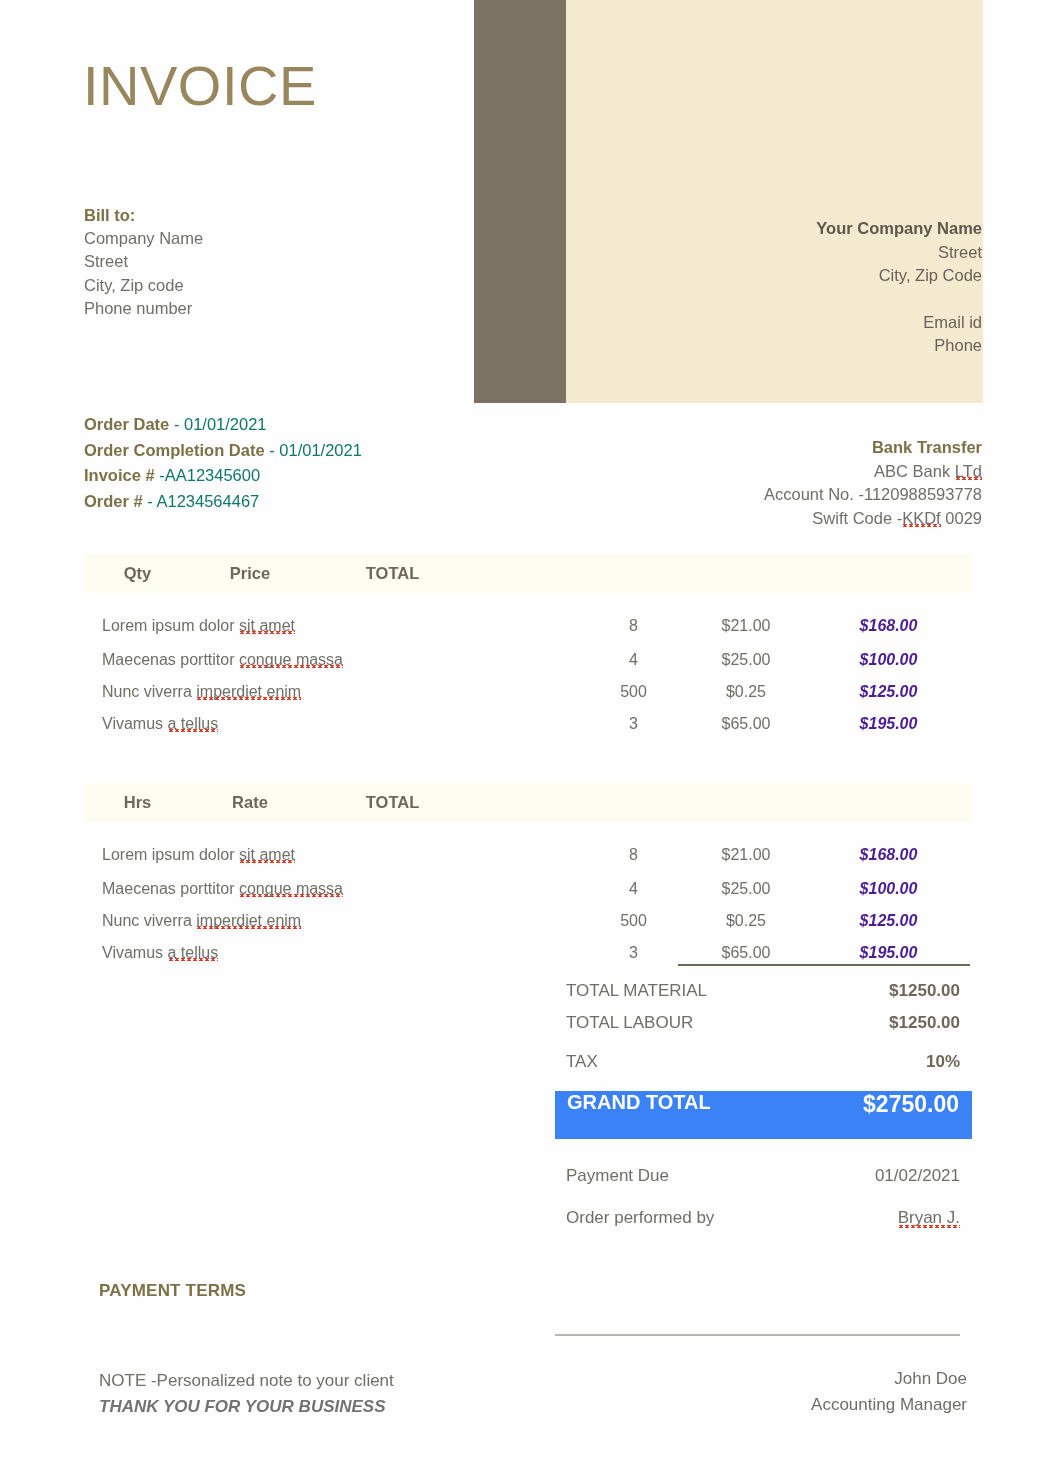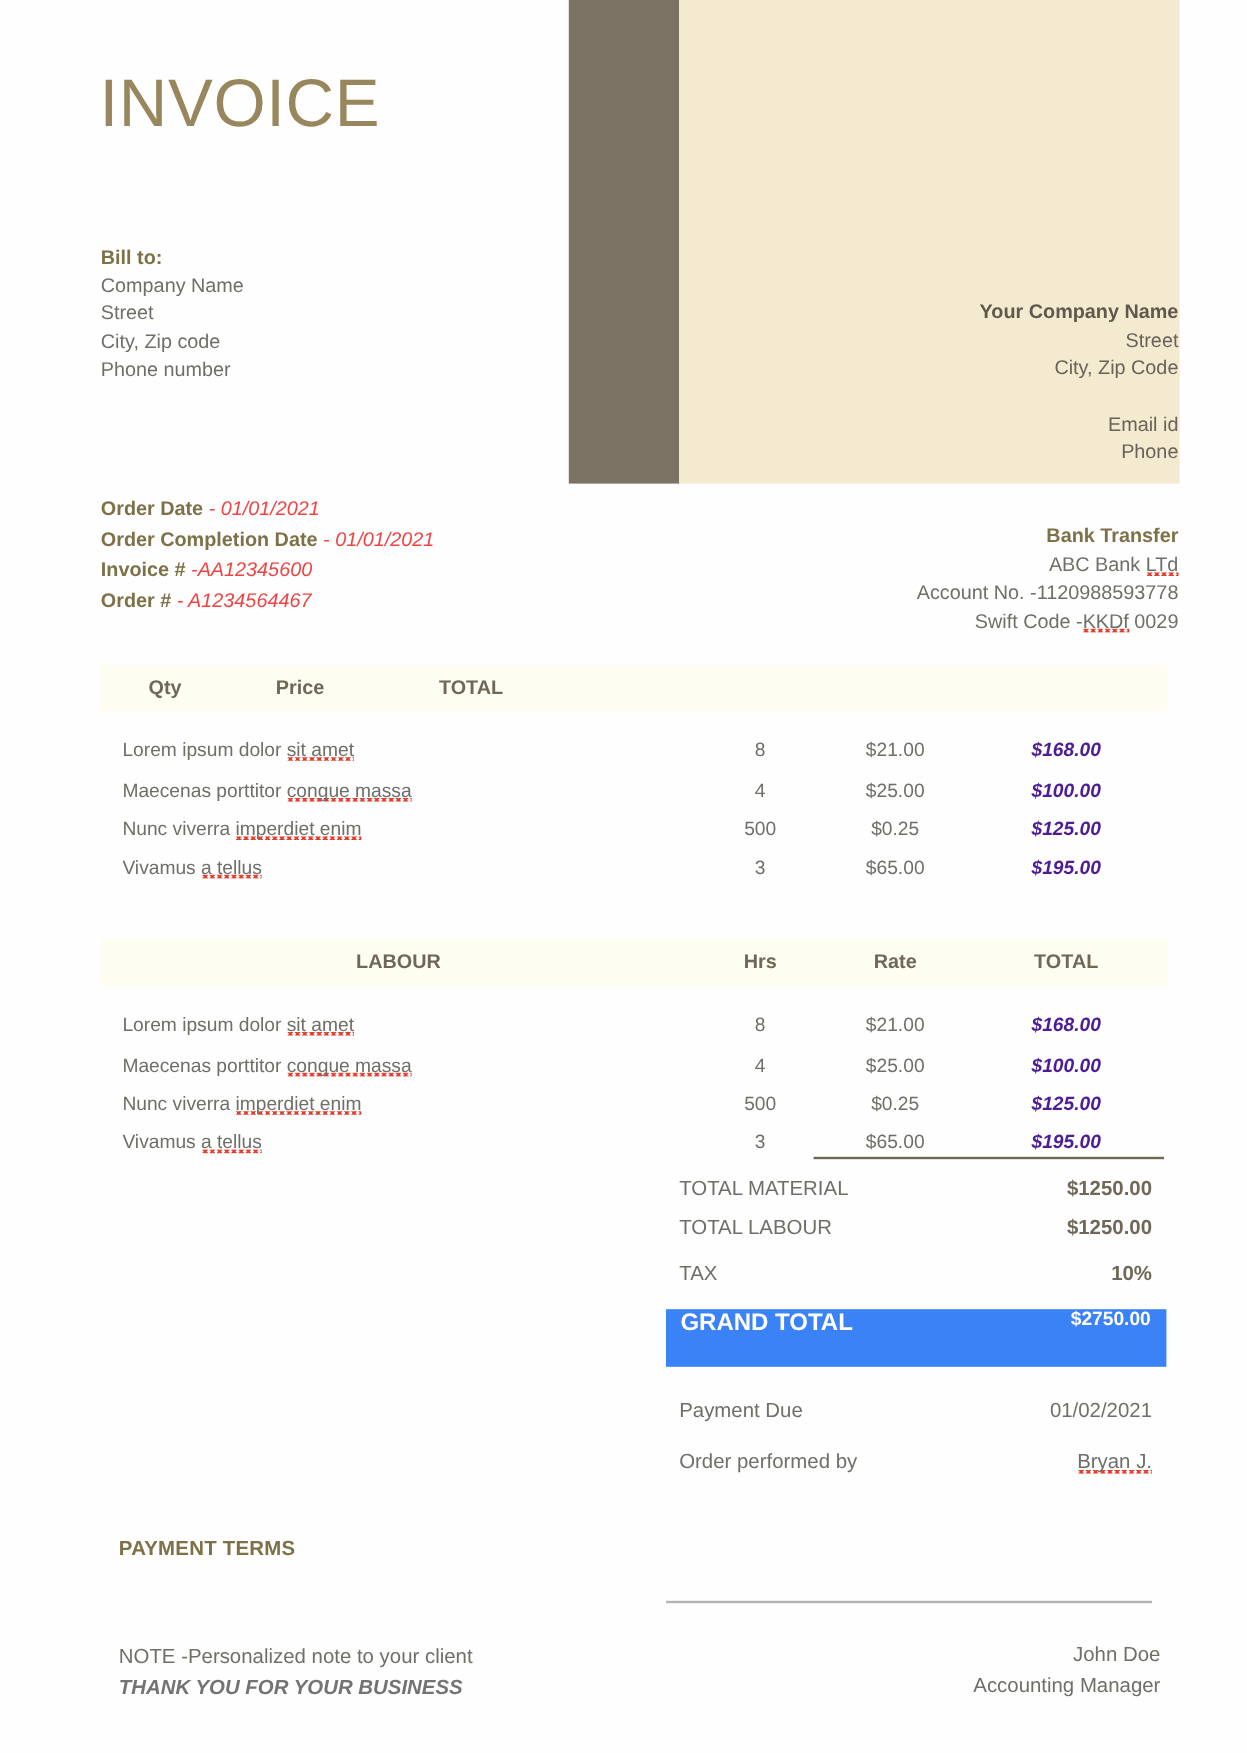--- a/index.html
+++ b/index.html
@@ -67,41 +67,40 @@
 
   
   .company {
     position: absolute;
     right: 57px; top: 217px;
     width: 320px;
     text-align: right;
     font-size: 16.5px;
     line-height: 23.5px;
     color: #6a6258;
-    margin-top: 32px;
   }
   .company .nm {
     font-weight: bold;
     color: #5f584d;
   }
   .company .gap { height: 23px; }
 
   
   .order-meta {
     position: absolute;
     left: 84px; top: 412px;
     width: 430px;
     font-size: 16.5px;
     line-height: 25.6px;
   }
   .order-meta .lbl {
     font-weight: bold;
     color: #7d7148;
   }
-  .order-meta .val { color: #ef4444; font-style: italic; }
+  .order-meta .val { color: #0f766e; }
 
   
   .bank {
     position: absolute;
     right: 57px; top: 436px;
     width: 400px;
     text-align: right;
     font-size: 16.5px;
     line-height: 23.5px;
     color: #6f6f68;
@@ -210,21 +209,21 @@
     padding: 0 13px 0 12px;
     box-sizing: border-box;
   }
   .grand .k {
     color: #ffffff;
     font-size: 20px;
     font-weight: bold;
   }
   .grand .v {
     color: #ffffff;
-    font-size: 16px;
+    font-size: 23px;
     font-weight: bold;
   }
 
   .payinfo {
     position: absolute;
     left: 555px; top: 1155px;
     width: 417px;
   }
   .payinfo .row {
     display: flex;
@@ -365,21 +364,20 @@
     <div class="trow">
       <div class="c desc">Vivamus <span class="sp">a tellus</span></div>
       <div class="c col-qty qty">3</div>
       <div class="c col-price price">$65.00</div>
       <div class="c col-total total">$195.00</div>
     </div>
   </div>
 
   <div class="tbl labour">
     <div class="thead">
-      <div class="c col-desc">LABOUR</div>
       <div class="c col-qty">Hrs</div>
       <div class="c col-price">Rate</div>
       <div class="c col-total">TOTAL</div>
     </div>
 
     <div class="trow first">
       <div class="c desc">Lorem ipsum dolor <span class="sp">sit amet</span></div>
       <div class="c col-qty qty">8</div>
       <div class="c col-price price">$21.00</div>
       <div class="c col-total total">$168.00</div>

